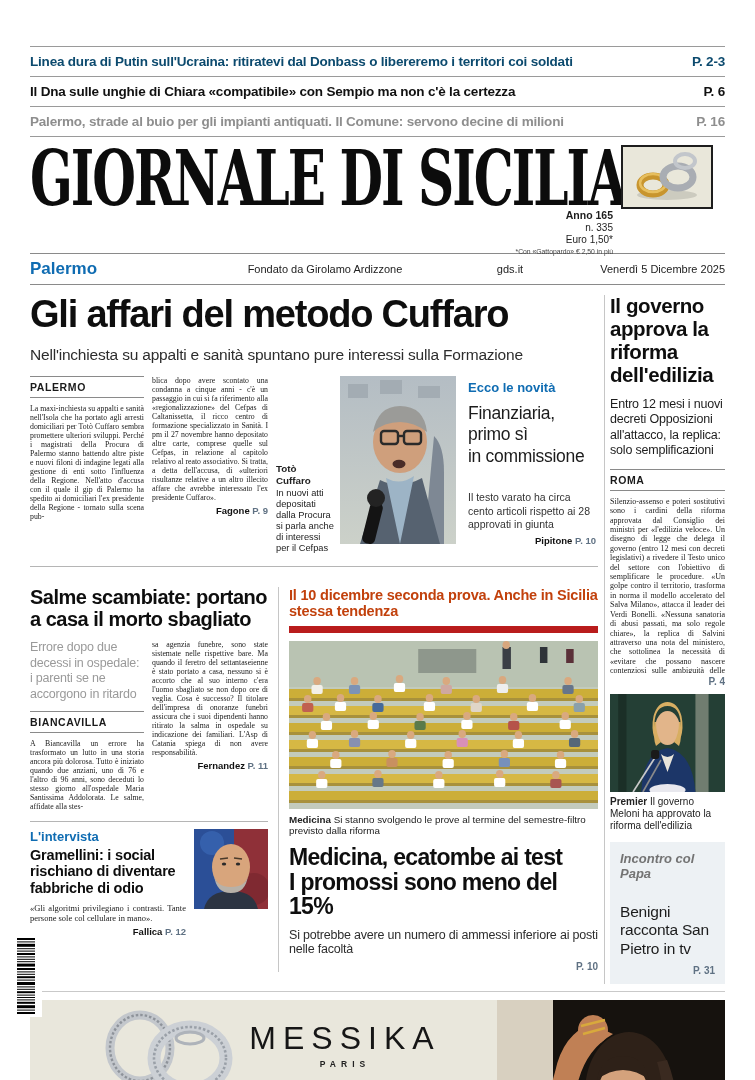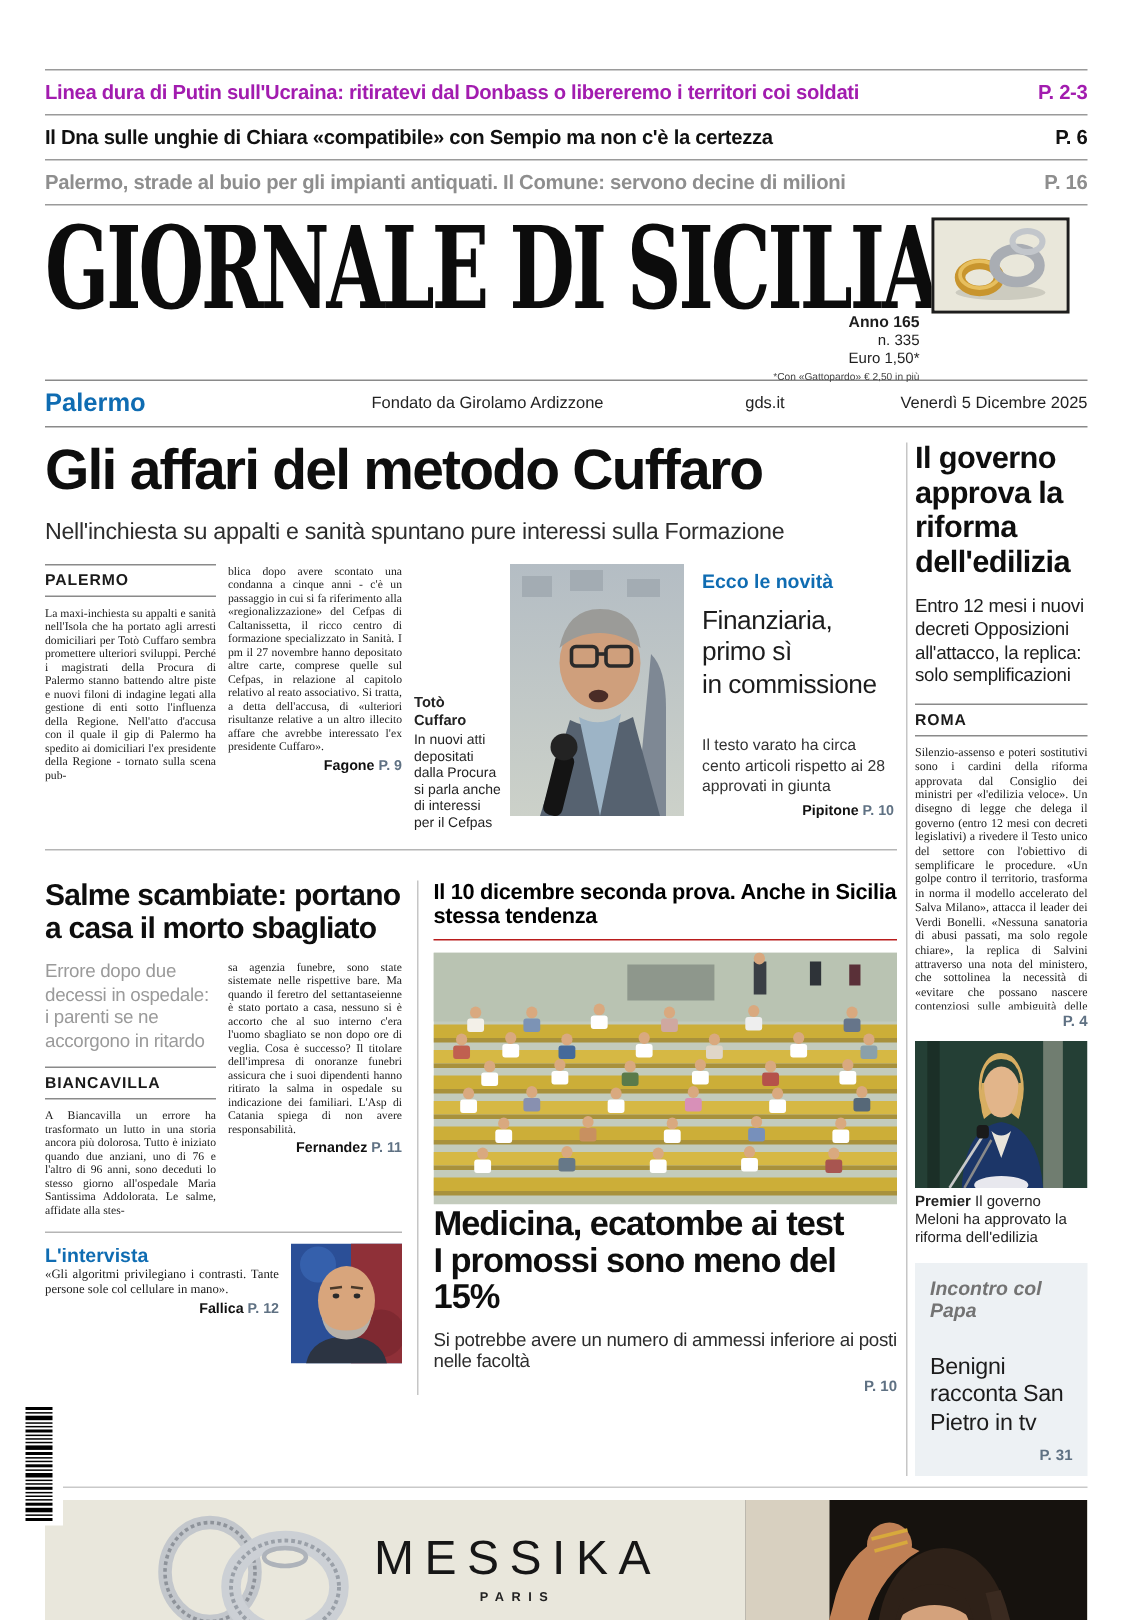--- a/index.html
+++ b/index.html
@@ -4,21 +4,21 @@
 <style>
   html,body{margin:0;padding:0;background:#fff;}
   .page{width:755px;height:1080px;position:relative;background:#fff;overflow:hidden;
         font-family:"Liberation Sans",sans-serif;color:#111;}
   .inner{padding:0 30px;}
   
   .topstrip{margin-top:46px;}
   .ts-row{display:flex;justify-content:space-between;align-items:center;height:29px;
           border-top:1px solid #9a9a9a;font-weight:bold;font-size:13.5px;letter-spacing:-0.2px;}
   .ts-row:last-child{border-bottom:1px solid #9a9a9a;}
-  .ts-row.blue{color:#a21caf;}
+  .ts-row.blue{color:#0c4a6e;}
   .ts-row.black{color:#111;}
   .ts-row.gray{color:#8e8e8e;}
   .ts-page{margin-left:12px;white-space:nowrap;}
   
   .masthead{position:relative;height:116px;}
   .logo{position:absolute;left:0;top:4px;font-family:"DejaVu Serif",serif;font-weight:bold;
         font-size:76px;letter-spacing:-3px;line-height:1;white-space:nowrap;color:#0c0c0c;
         transform:scaleX(.66);transform-origin:left top;}
   .promo-frame{position:absolute;right:12px;top:8px;width:92px;height:64px;border:2px solid #1d1d1d;
         background:#e9e7da;box-sizing:border-box;}
@@ -71,22 +71,22 @@
   .s-sub{font-size:12.5px;line-height:1.25;color:#9a9a9a;margin-bottom:8px;letter-spacing:-0.2px;}
   .s-left .serif{max-height:88px;overflow:hidden;}
   .s-right{width:116px;display:flex;flex-direction:column;}
   .s-right .serif{max-height:146px;overflow:hidden;}
   .intervista{border-top:1px solid #b5b5b5;margin-top:10px;padding-top:7px;display:flex;}
   .iv-text{flex:1;padding-right:8px;}
   .iv-kicker{color:#0f6cb2;font-weight:bold;font-size:13px;}
   .iv-h{font-size:14.5px;font-weight:800;line-height:1.15;margin:3px 0 6px 0;letter-spacing:-0.2px;color:#0e0e0e;}
   .iv-body{font-size:8.5px;line-height:10px;}
   .iv-photo{width:74px;height:80px;}
-  .md-kicker{color:#000000;font-weight:bold;font-size:14.5px;letter-spacing:-0.2px;
-             padding-bottom:7px;border-bottom:1px solid #b91c1c;margin-bottom:8px;}
+  .md-kicker{color:#c2410c;font-weight:bold;font-size:14.5px;letter-spacing:-0.2px;
+             padding-bottom:7px;border-bottom:7px solid #b91c1c;margin-bottom:8px;}
   .md-photo{width:100%;height:168px;display:block;}
   .md-cap{font-size:9.8px;color:#222;margin:5px 0 9px;}
   .md-cap b{font-weight:bold;}
   .md-h{font-size:23px;font-weight:800;line-height:1.07;letter-spacing:-0.7px;color:#0e0e0e;}
   .md-sub{margin-top:9px;font-size:12.5px;color:#2d2d2d;letter-spacing:-0.2px;}
   .md-page{text-align:right;font-size:10px;color:#5f7183;font-weight:bold;margin-top:5px;}
   
   .rc-h{font-size:20.5px;font-weight:800;line-height:1.12;letter-spacing:-0.4px;margin:0 0 10px 0;color:#0e0e0e;}
   .rc-sub{font-size:12.5px;line-height:1.24;color:#1d1d1d;margin-bottom:10px;letter-spacing:-0.2px;}
   .rc-body{font-size:8px;line-height:9.4px;max-height:176px;overflow:hidden;}
@@ -239,20 +239,21 @@
                   <div class="byline">
                     <span class="nm">Fernandez</span>
                     <span class="pg">P. 11</span>
                   </div>
                 </div>
               </div>
             </article>
             <article class="intervista">
               <div class="iv-text">
                 <div class="iv-kicker">L'intervista</div>
+                <h3 class="iv-h">Gramellini: i social rischiano di diventare fabbriche di odio</h3>
                 <p class="serif iv-body" style="margin:0">«Gli algoritmi privilegiano i contrasti. Tante persone sole col cellulare in mano».</p>
                 <div class="byline">
                   <span class="nm">Fallica</span>
                   <span class="pg">P. 12</span>
                 </div>
               </div>
               <figure class="iv-photo" style="margin:0">
                 <svg viewBox="0 0 74 80" width="74" height="80">
                   <rect width="74" height="80" fill="#2b4f97"></rect>
                   <rect x="40" width="34" height="80" fill="#8f3038"></rect>
@@ -361,20 +362,24 @@
                   <circle cx="95" cy="133" r="4" fill="#d9a97f"></circle>
                   <rect x="89" y="137" width="12" height="9" rx="2" fill="#667888"></rect>
                   <circle cx="160" cy="134" r="4" fill="#d9a97f"></circle>
                   <rect x="154" y="138" width="12" height="9" rx="2" fill="#ffffff"></rect>
                   <circle cx="225" cy="133" r="4" fill="#d9a97f"></circle>
                   <rect x="219" y="137" width="12" height="9" rx="2" fill="#ffffff"></rect>
                   <circle cx="285" cy="134" r="4" fill="#d9a97f"></circle>
                   <rect x="279" y="138" width="12" height="9" rx="2" fill="#a85550"></rect>
                 </g>
             </svg>
+            <div class="md-cap">
+              <b>Medicina</b>
+              <span>Si stanno svolgendo le prove al termine del semestre-filtro previsto dalla riforma</span>
+            </div>
             <h2 class="md-h" style="margin:0">
               <span style="display:block">Medicina, ecatombe ai test</span>
               <span style="display:block">I promossi sono meno del 15%</span>
             </h2>
             <div class="md-sub">Si potrebbe avere un numero di ammessi inferiore ai posti nelle facoltà</div>
             <div class="md-page">P. 10</div>
           </div>
         </div>
       </div>
 

